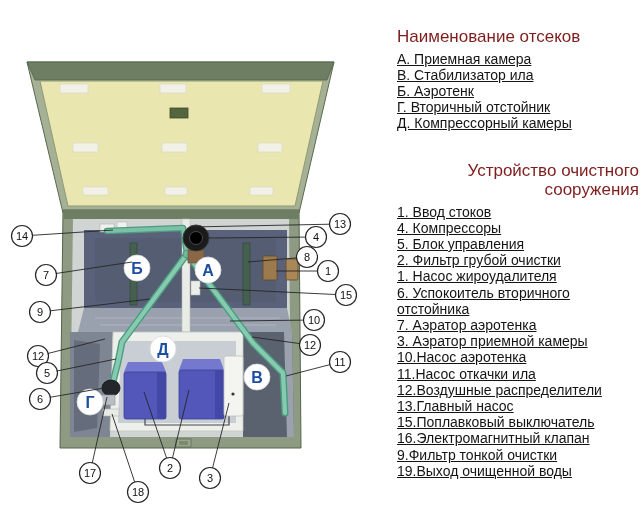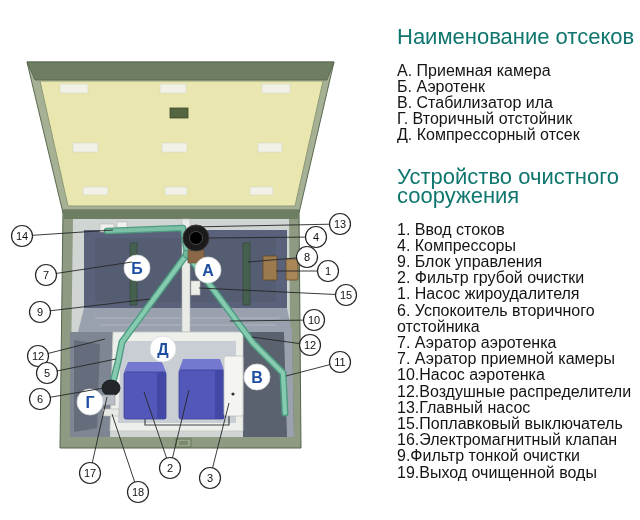--- a/index.html
+++ b/index.html
@@ -10,23 +10,23 @@
 
   
   .callout line{stroke:#262626;stroke-width:0.9;}
   .callout circle{fill:#ffffff;stroke:#262626;stroke-width:1.2;}
   .callout text{font-size:11px;fill:#111;text-anchor:middle;font-family:"Liberation Sans",sans-serif;}
   .comp circle{fill:#ffffff;stroke:#d7dadd;stroke-width:0.8;}
   .comp text{font-size:16px;font-weight:bold;fill:#1d4fa1;text-anchor:middle;font-family:"Liberation Sans",sans-serif;}
 
   
   .legend{position:absolute;left:397px;top:27px;width:242px;}
-  .legend-title{font-size:22px;line-height:19.5px;color:#0f766e;}
-  .legend-title.second{margin-top:24px;}
-  .legend-list{margin-top:16px;font-size:16px;line-height:16px;}
+  .legend-title{font-size:17px;line-height:19.5px;color:#7f1d1d;}
+  .legend-title.second{margin-top:30px;text-align:right;}
+  .legend-list{margin-top:4px;font-size:14px;line-height:16px;text-decoration:underline;}
   .legend-list.device{line-height:16.2px;}
   .legend-item{white-space:normal;}
   .legend-item.wrap-narrow{max-width:178px;}
 </style>
 </head>
 <body>
 
 <div class="stage">
 
   <div class="diagram-wrap">
@@ -254,37 +254,38 @@
           <text x="340" y="366">11</text>
         </g>
       </g>
     </svg>
   </div>
 
   <div class="legend">
     <div class="legend-title">Наименование отсеков</div>
     <div class="legend-list">
       <div class="legend-item">А. Приемная камера</div>
+      <div class="legend-item">В. Стабилизатор ила</div>
       <div class="legend-item">Б. Аэротенк</div>
-      <div class="legend-item">В. Стабилизатор ила</div>
       <div class="legend-item">Г. Вторичный отстойник</div>
-      <div class="legend-item">Д. Компрессорный отсек</div>
+      <div class="legend-item">Д. Компрессорный камеры</div>
     </div>
 
     <div class="legend-title second">Устройство очистного сооружения</div>
     <div class="legend-list device">
       <div class="legend-item">1. Ввод стоков</div>
       <div class="legend-item">4. Компрессоры</div>
-      <div class="legend-item">9. Блок управления</div>
+      <div class="legend-item">5. Блок управления</div>
       <div class="legend-item">2. Фильтр грубой очистки</div>
       <div class="legend-item">1. Насос жироудалителя</div>
       <div class="legend-item">6. Успокоитель вторичного отстойника</div>
       <div class="legend-item">7. Аэратор аэротенка</div>
-      <div class="legend-item">7. Аэратор приемной камеры</div>
+      <div class="legend-item">3. Аэратор приемной камеры</div>
       <div class="legend-item">10.Насос аэротенка</div>
+      <div class="legend-item">11.Насос откачки ила</div>
       <div class="legend-item">12.Воздушные распределители</div>
       <div class="legend-item">13.Главный насос</div>
       <div class="legend-item">15.Поплавковый выключатель</div>
       <div class="legend-item">16.Электромагнитный клапан</div>
       <div class="legend-item">9.Фильтр тонкой очистки</div>
       <div class="legend-item">19.Выход очищенной воды</div>
     </div>
   </div>
 </div>
 

